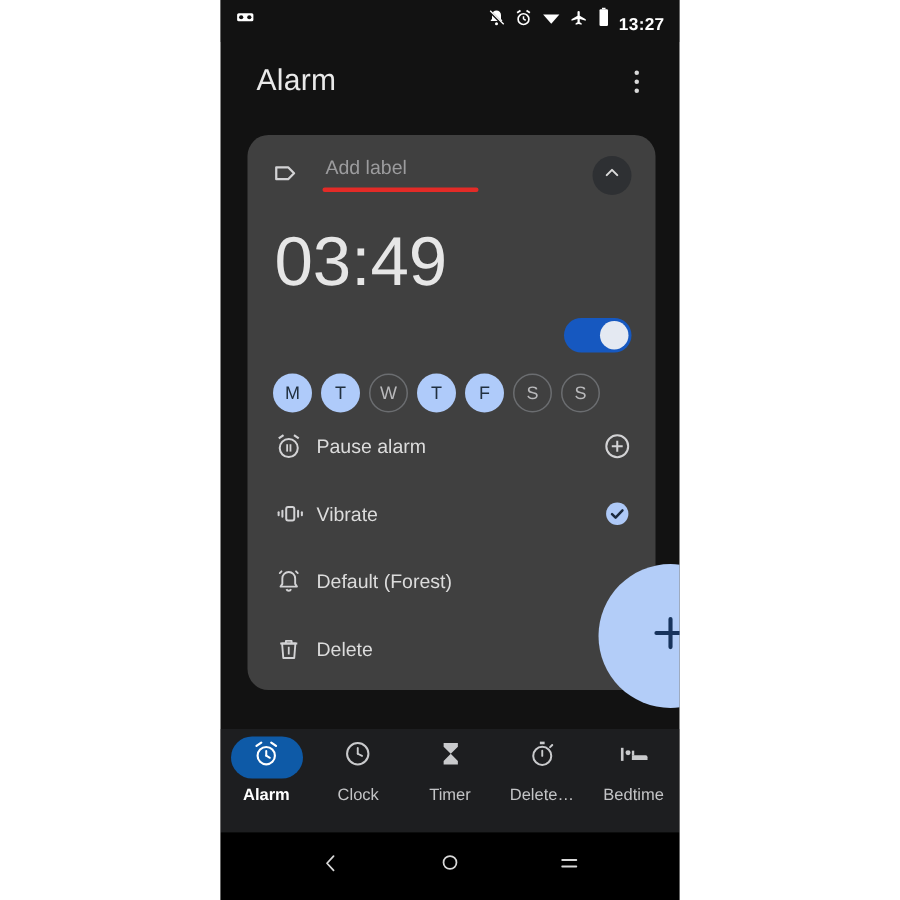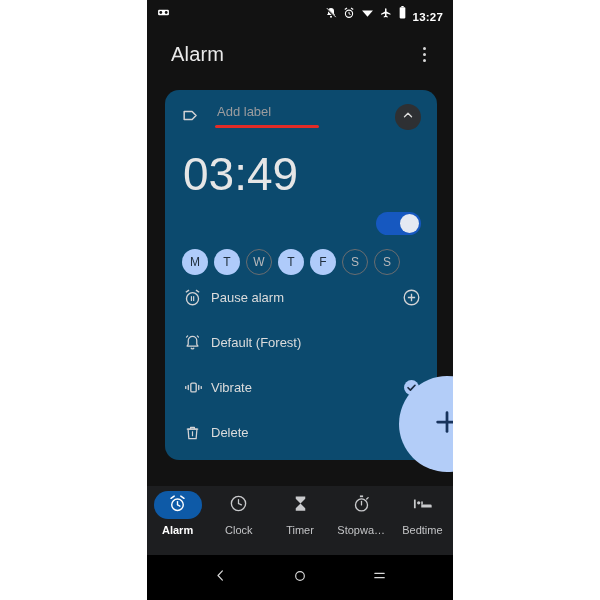--- a/index.html
+++ b/index.html
@@ -92,21 +92,21 @@
     background: #d8d8d8;
   }
 
   
   .alarm-card {
     position: absolute;
     left: 18px;
     top: 90px;
     width: 272px;
     height: 370px;
-    background: #0c4a6e;
+    background: #404040;
     border-radius: 14px;
     box-sizing: border-box;
     padding: 14px 16px 0 16px;
     overflow: hidden;
   }
 
   
   .label-row {
     display: flex;
     align-items: flex-start;
@@ -435,47 +435,47 @@
           <svg width="19" height="19" viewBox="0 0 24 24">
             <circle cx="12" cy="12" r="9.2" fill="none" stroke="#d3d3d5" stroke-width="1.7"></circle>
             <line x1="12" y1="7.4" x2="12" y2="16.6" stroke="#d3d3d5" stroke-width="1.7"></line>
             <line x1="7.4" y1="12" x2="16.6" y2="12" stroke="#d3d3d5" stroke-width="1.7"></line>
           </svg>
         </span>
       </div>
 
       <div class="opt-row">
         <span class="opt-icon">
-          <svg width="19" height="19" viewBox="0 0 24 24">
-            <path d="M12 4.2a5.4 5.4 0 0 0-5.4 5.4v4.6l-1.5 2.3h13.8l-1.5-2.3V9.6A5.4 5.4 0 0 0 12 4.2z" fill="none" stroke="#d3d3d5" stroke-width="1.6" stroke-linejoin="round"></path>
-            <path d="M10.1 18.6a2 2 0 0 0 3.8 0" fill="none" stroke="#d3d3d5" stroke-width="1.6"></path>
-            <path d="M4.4 5.2 5.9 3.6" stroke="#d3d3d5" stroke-width="1.5" stroke-linecap="round"></path>
-            <path d="M19.6 5.2 18.1 3.6" stroke="#d3d3d5" stroke-width="1.5" stroke-linecap="round"></path>
-          </svg>
-        </span>
-        <span class="opt-text">Default (Forest)</span>
-      </div>
-
-      <div class="opt-row">
-        <span class="opt-icon">
           <svg width="21" height="19" viewBox="0 0 26 24">
             <rect x="9.6" y="6.4" width="6.8" height="11.2" rx="1.6" fill="none" stroke="#d3d3d5" stroke-width="1.7"></rect>
             <line x1="6.4" y1="9.4" x2="6.4" y2="14.6" stroke="#d3d3d5" stroke-width="1.7" stroke-linecap="round"></line>
             <line x1="3.2" y1="10.8" x2="3.2" y2="13.2" stroke="#d3d3d5" stroke-width="1.7" stroke-linecap="round"></line>
             <line x1="19.6" y1="9.4" x2="19.6" y2="14.6" stroke="#d3d3d5" stroke-width="1.7" stroke-linecap="round"></line>
             <line x1="22.8" y1="10.8" x2="22.8" y2="13.2" stroke="#d3d3d5" stroke-width="1.7" stroke-linecap="round"></line>
           </svg>
         </span>
         <span class="opt-text">Vibrate</span>
         <span class="opt-trail">
           <svg width="19" height="19" viewBox="0 0 24 24">
             <circle cx="12" cy="12" r="9.4" fill="#aec9f7"></circle>
             <path d="M7.6 12.3 10.6 15.3 16.4 9.2" fill="none" stroke="#1b2a3f" stroke-width="2.1" stroke-linecap="round" stroke-linejoin="round"></path>
           </svg>
         </span>
+      </div>
+
+      <div class="opt-row">
+        <span class="opt-icon">
+          <svg width="19" height="19" viewBox="0 0 24 24">
+            <path d="M12 4.2a5.4 5.4 0 0 0-5.4 5.4v4.6l-1.5 2.3h13.8l-1.5-2.3V9.6A5.4 5.4 0 0 0 12 4.2z" fill="none" stroke="#d3d3d5" stroke-width="1.6" stroke-linejoin="round"></path>
+            <path d="M10.1 18.6a2 2 0 0 0 3.8 0" fill="none" stroke="#d3d3d5" stroke-width="1.6"></path>
+            <path d="M4.4 5.2 5.9 3.6" stroke="#d3d3d5" stroke-width="1.5" stroke-linecap="round"></path>
+            <path d="M19.6 5.2 18.1 3.6" stroke="#d3d3d5" stroke-width="1.5" stroke-linecap="round"></path>
+          </svg>
+        </span>
+        <span class="opt-text">Default (Forest)</span>
       </div>
 
       <div class="opt-row">
         <span class="opt-icon">
           <svg width="19" height="19" viewBox="0 0 24 24">
             <path d="M6.4 7.6h11.2l-1 12.2H7.4z" fill="none" stroke="#d3d3d5" stroke-width="1.6" stroke-linejoin="round"></path>
             <line x1="4.8" y1="7.6" x2="19.2" y2="7.6" stroke="#d3d3d5" stroke-width="1.6"></line>
             <path d="M9.6 7.6V5.4h4.8v2.2" fill="none" stroke="#d3d3d5" stroke-width="1.6" stroke-linejoin="round"></path>
             <line x1="12" y1="10.4" x2="12" y2="16.8" stroke="#d3d3d5" stroke-width="1.5"></line>
           </svg>
@@ -539,21 +539,21 @@
         <div class="nav-pill">
           <span>
             <svg width="19" height="19" viewBox="0 0 24 24">
               <circle cx="12" cy="13.8" r="7.6" fill="none" stroke="#c9cacc" stroke-width="1.7"></circle>
               <line x1="12" y1="13.8" x2="12" y2="9.4" stroke="#c9cacc" stroke-width="1.6" stroke-linecap="round"></line>
               <rect x="10" y="1.8" width="4" height="2.2" fill="#c9cacc"></rect>
               <line x1="18.6" y1="6.4" x2="20.4" y2="4.6" stroke="#c9cacc" stroke-width="1.7" stroke-linecap="round"></line>
             </svg>
           </span>
         </div>
-        <span class="nav-label">Stopwa…</span>
+        <span class="nav-label">Delete…</span>
       </div>
 
       <div class="nav-item">
         <div class="nav-pill">
           <span>
             <svg width="21" height="19" viewBox="0 0 26 24">
               <rect x="2.2" y="7" width="2.2" height="11" fill="#c9cacc"></rect>
               <circle cx="8.2" cy="11.2" r="2.1" fill="#c9cacc"></circle>
               <path d="M11.4 13.3h11.6a1.6 1.6 0 0 1 1.6 1.6v2.3H11.4z" fill="#c9cacc"></path>
               <rect x="11.4" y="9.4" width="2" height="4" fill="#c9cacc"></rect>

